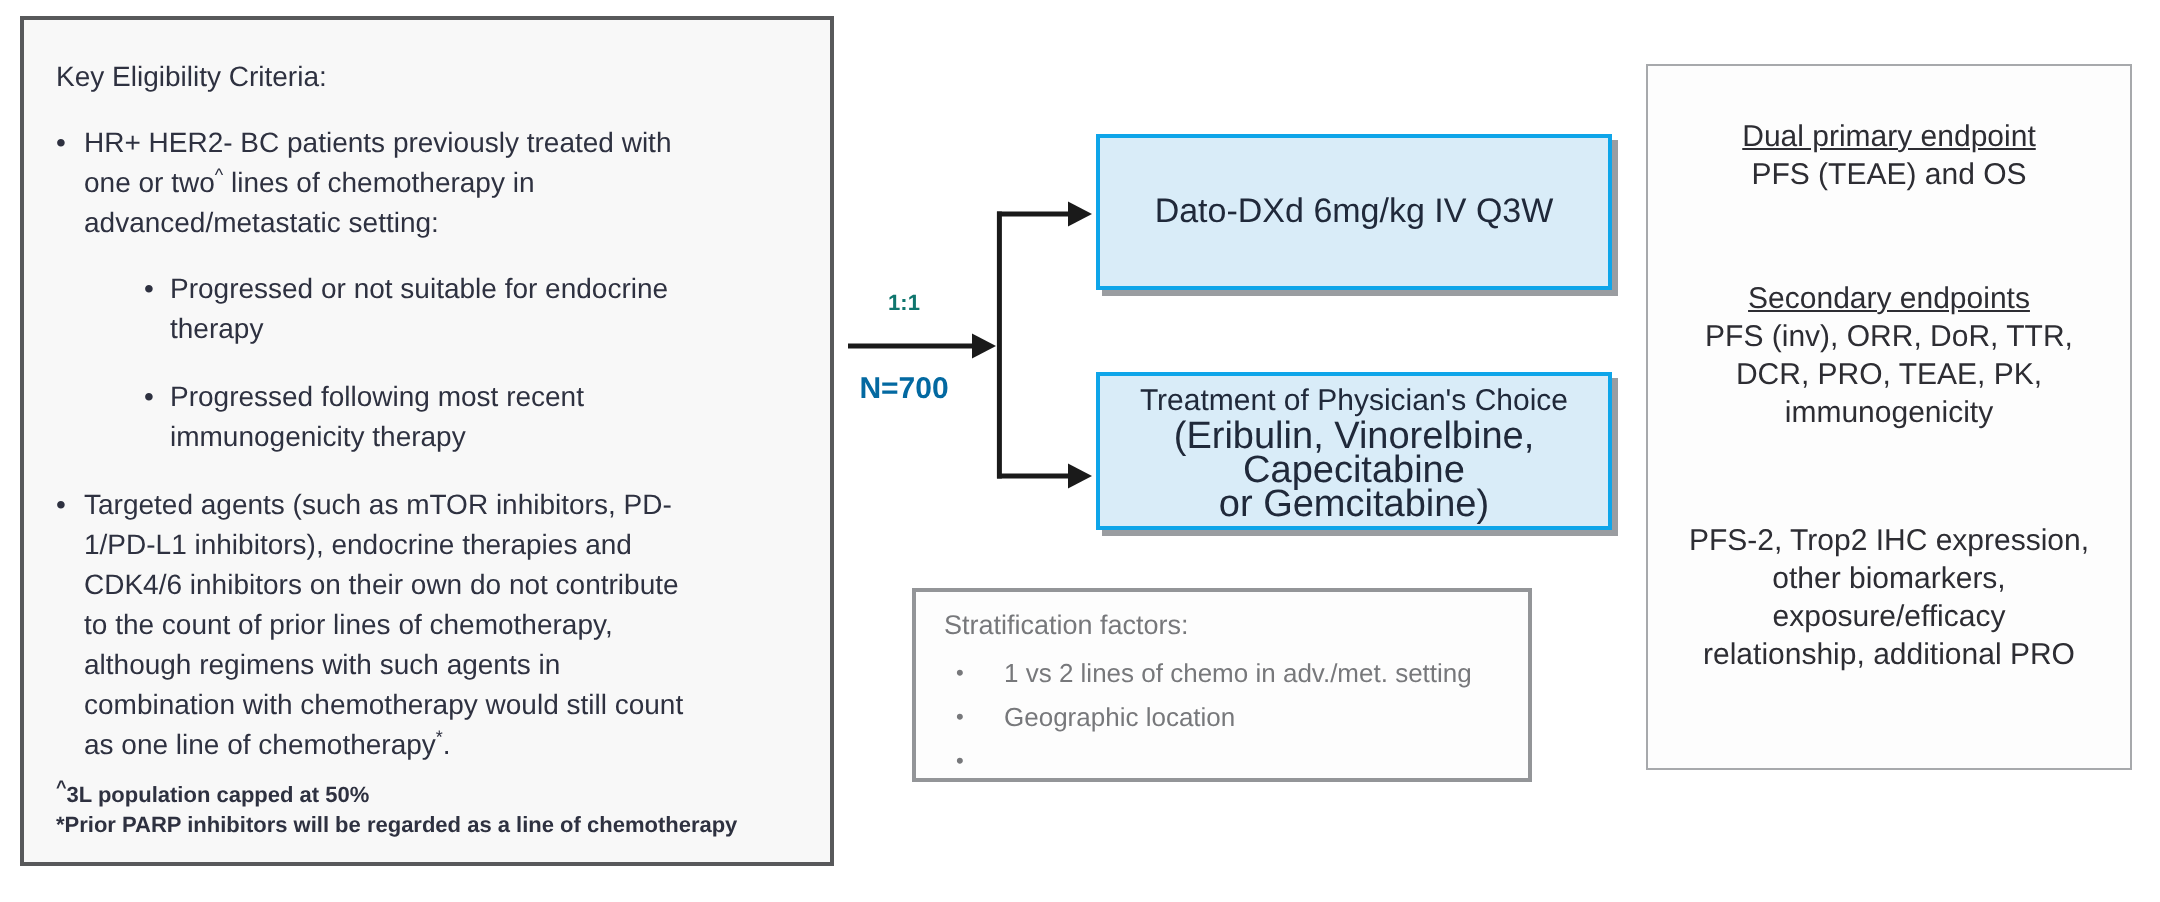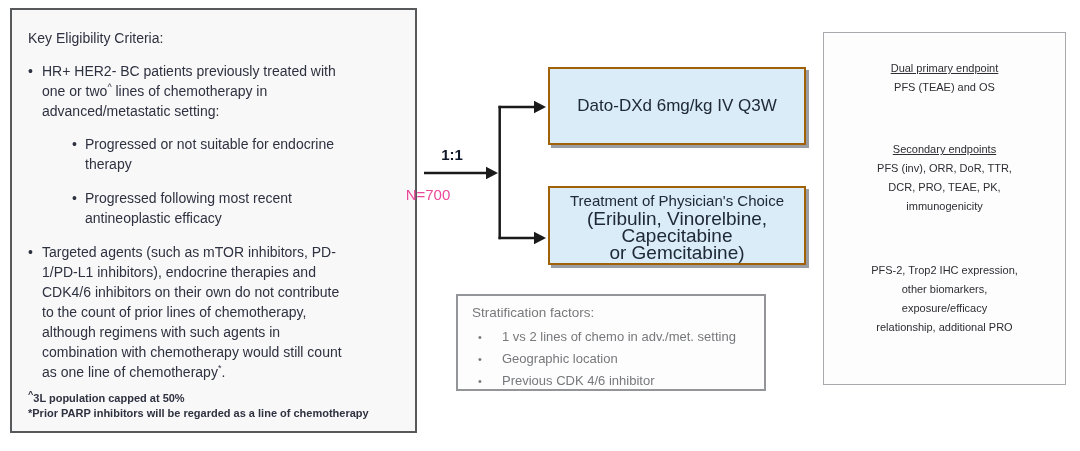--- a/index.html
+++ b/index.html
@@ -26,29 +26,29 @@
   sup { font-size:9px; vertical-align:super; line-height:0; }
   .footnotes {
     position:absolute; left:16px; right:12px; bottom:10px;
     font-size:11px; line-height:15px; font-weight:bold; color:#2e3140;
   }
 
   
   .flow-svg { position:absolute; left:0; top:0; width:1080px; height:451px; pointer-events:none; }
   .ratio-label {
     position:absolute; left:420px; top:146px; width:64px; text-align:center;
-    font-size:15px; font-weight:bold; color:#0f172a;
+    font-size:11px; font-weight:bold; color:#0f766e;
   }
   .n-label {
-    position:absolute; left:392px; top:186px; width:72px; text-align:center;
-    font-size:15px; font-weight:normal; color:#ec4899;
+    position:absolute; left:416px; top:186px; width:72px; text-align:center;
+    font-size:15px; font-weight:bold; color:#0369a1;
   }
   .arm-box {
     position:absolute; left:548px; width:258px;
-    background:#d9ecf8; border:2px solid #a16207;
+    background:#d9ecf8; border:2px solid #0ea5e9;
     box-shadow:3px 3px 0 #9a9da1;
     display:flex; flex-direction:column; align-items:center; justify-content:center;
     text-align:center; color:#20293a;
   }
   .arm-box.arm1 { top:67px; height:78px; font-size:17px; }
   .arm-box.arm2 { top:186px; height:79px; }
   .arm2-title { font-size:15px; line-height:19px; }
   .arm2-subtitle { font-size:19px; line-height:17px; white-space:pre-line; }
 
   
@@ -61,21 +61,21 @@
   .strat-title { margin-bottom:8px; font-size:13.5px; }
   .strat-item { display:flex; margin-bottom:6px; }
   .strat-item .marker { width:12px; flex:0 0 12px; margin-left:6px; margin-right:12px; font-size:11px; }
 
   
   .endpoints-panel {
     position:absolute; left:823px; top:32px; width:243px; height:353px;
     background:#fdfdfd; border:1px solid #a7a9ac;
     padding:26px 8px 0 8px;
     text-align:center; color:#2d2d33;
-    font-size:11px; line-height:19px;
+    font-size:15px; line-height:19px;
   }
   .ep-section { margin-bottom:0; }
   .ep-heading { text-decoration:underline; }
   .ep-body { white-space:pre-line; }
   .ep-gap1 { height:43px; }
   .ep-gap2 { height:45px; }
 </style>
 </head>
 <body>
 
@@ -93,21 +93,21 @@
 
     <div class="bullet-row sub-bullet">
       <span class="marker">•</span>
       <div class="btext">Progressed or not suitable for endocrine
 therapy</div>
     </div>
 
     <div class="bullet-row sub-bullet">
       <span class="marker">•</span>
       <div class="btext">Progressed following most recent
-antineoplastic efficacy</div>
+immunogenicity therapy</div>
     </div>
 
     <div class="bullet-row">
       <span class="marker">•</span>
       <div class="btext"><span>Targeted agents (such as mTOR inhibitors, PD-
 1/PD-L1 inhibitors), endocrine therapies and
 CDK4/6 inhibitors on their own do not contribute
 to the count of prior lines of chemotherapy,
 although regimens with such agents in
 combination with chemotherapy would still count
@@ -152,21 +152,20 @@
     <div class="strat-item">
       <span class="marker">•</span>
       <span>1 vs 2 lines of chemo in adv./met. setting</span>
     </div>
     <div class="strat-item">
       <span class="marker">•</span>
       <span>Geographic location</span>
     </div>
     <div class="strat-item">
       <span class="marker">•</span>
-      <span>Previous CDK 4/6 inhibitor</span>
     </div>
   </div>
 
   <div class="endpoints-panel">
     <div class="ep-section">
       <div class="ep-heading">Dual primary endpoint</div>
       <div class="ep-body">PFS (TEAE) and OS</div>
     </div>
     <div class="ep-gap1"></div>
     <div class="ep-section">

